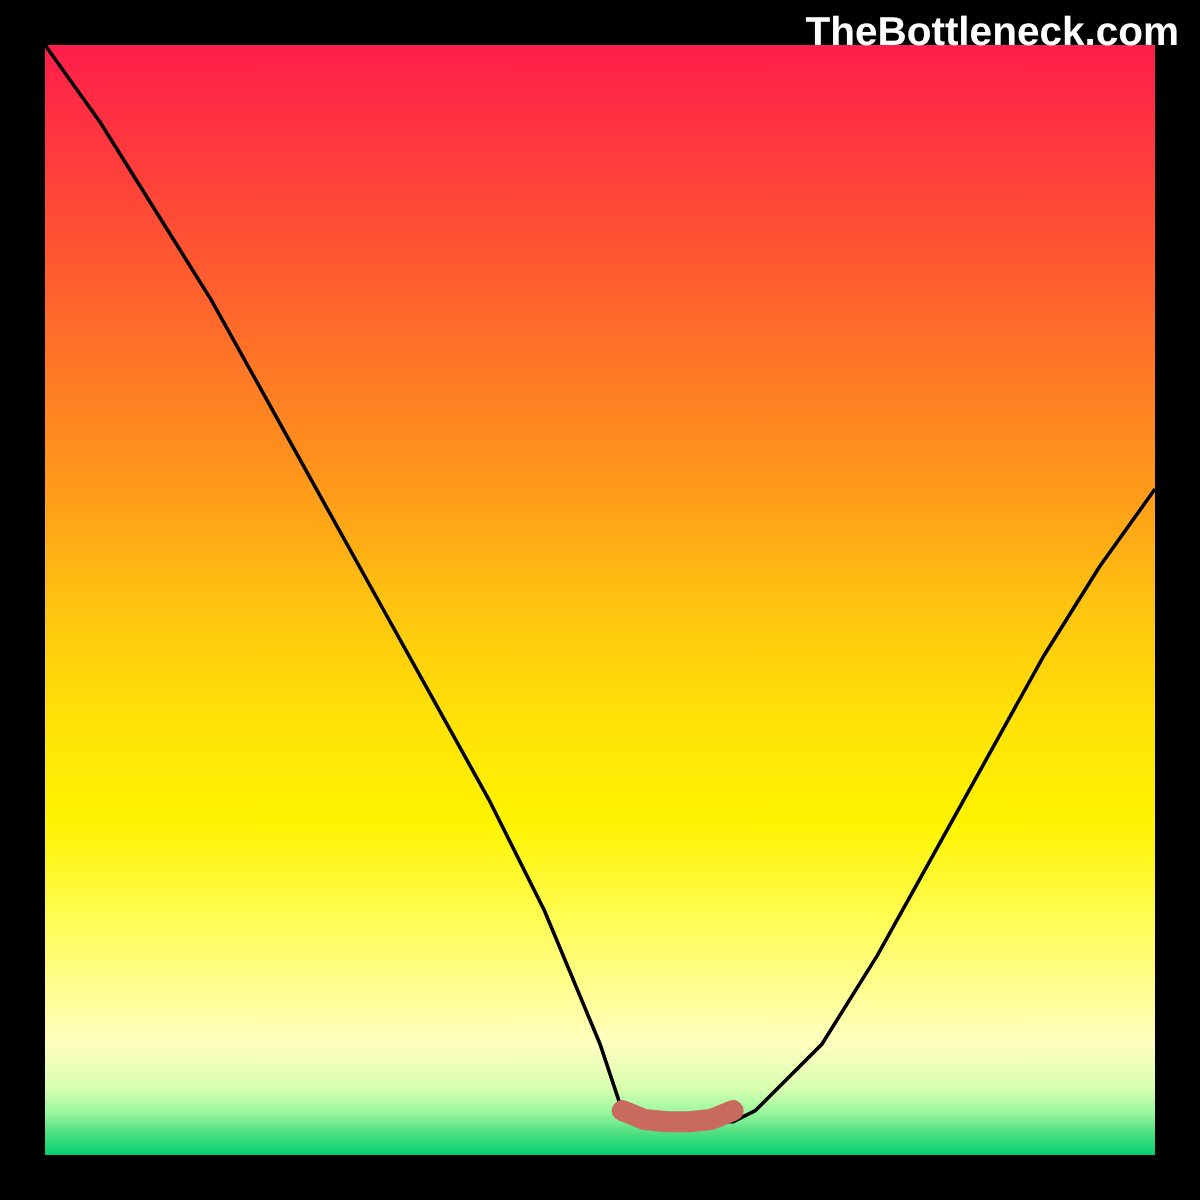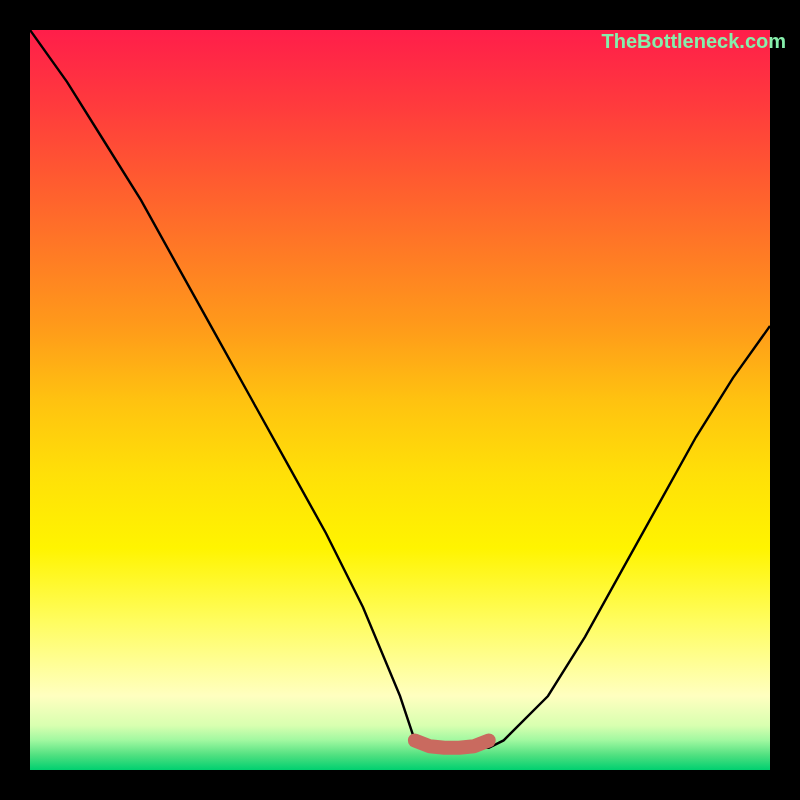--- a/index.html
+++ b/index.html
@@ -8,25 +8,24 @@
     width: 800px;
     height: 800px;
     background: #000;
     position: relative;
     font-family: Arial, Helvetica, sans-serif;
   }
   .watermark {
     position: absolute;
     top: 6px;
     right: 14px;
-    color: #86efac;
-    font-size: 20px;
+    color: #ffffff;
+    font-size: 27px;
     font-weight: bold;
     z-index: 10;
-    margin-top: 24px;
   }
   .plot-area {
     position: absolute;
     left: 30px;
     top: 30px;
     width: 740px;
     height: 740px;
     overflow: hidden;
   }
   .gradient-bg {

